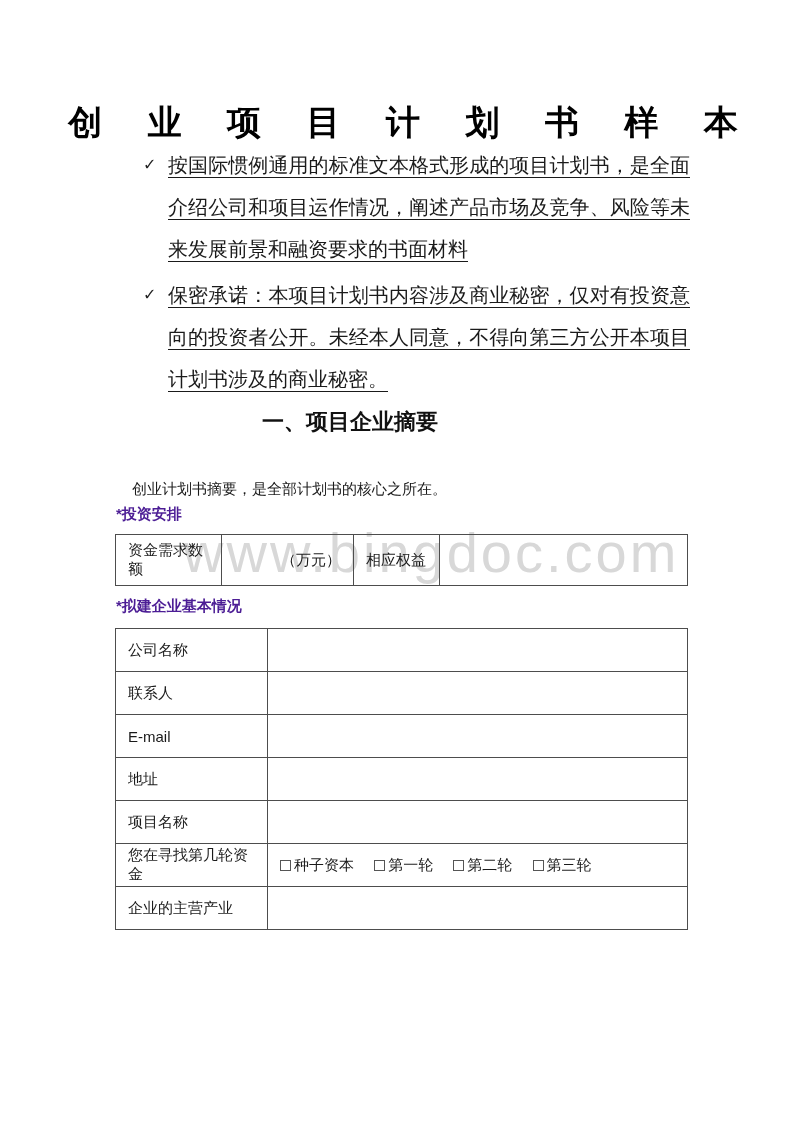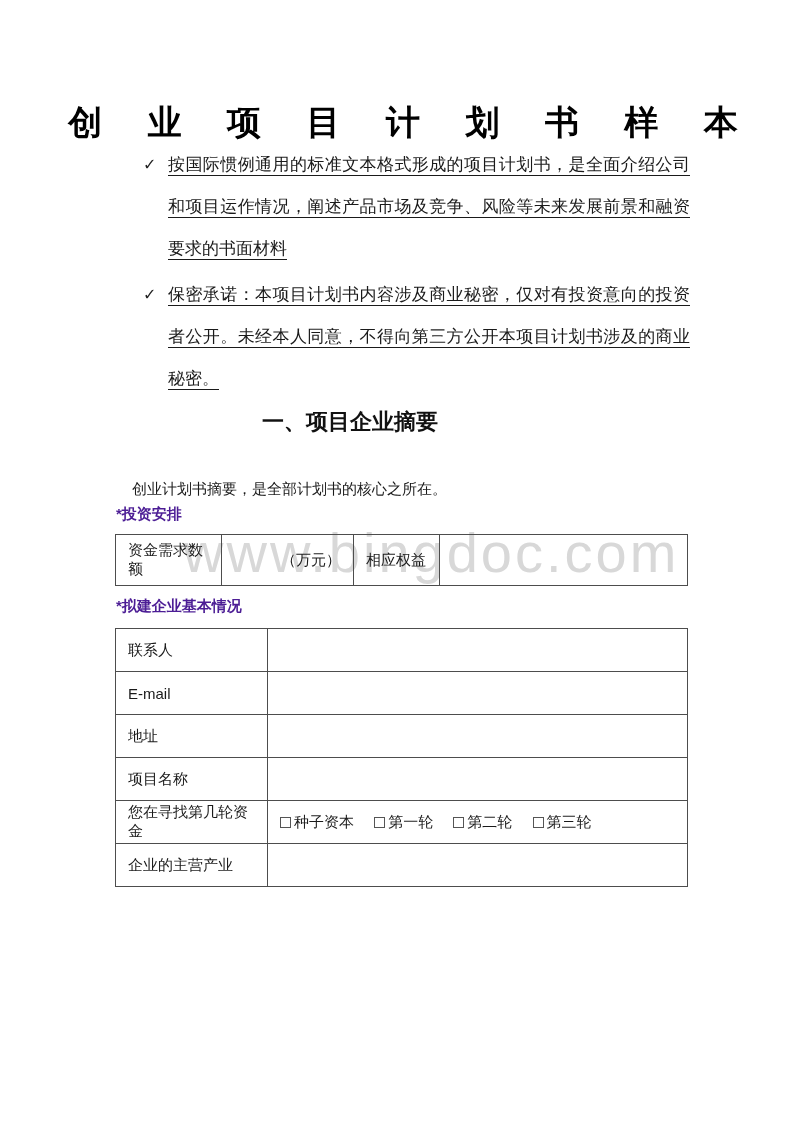--- a/index.html
+++ b/index.html
@@ -62,21 +62,21 @@
   }
   .bullet-marker {
     flex: none;
     width: 25px;
     font-size: 16px;
     line-height: 42px;
     color: #222222;
   }
   .bullet-text {
     flex: 1;
-    font-size: 17px;
+    font-size: 20px;
     line-height: 42px;
     text-align: justify;
     text-decoration: underline;
     text-underline-offset: 5px;
     text-decoration-thickness: 1px;
     color: #1a1a1a;
   }
   .section-heading {
     position: absolute;
     top: 407px;
@@ -192,20 +192,24 @@
       </table>
 
     <p class="field-label company-label">*拟建企业基本情况</p>
 
     <table class="company-table">
       <colgroup>
         <col style="width:152px">
         <col style="width:420px">
       </colgroup>
       <tbody>
+          <tr>
+        <td>公司名称</td>
+        <td></td>
+      </tr>
       <tr>
         <td>联系人</td>
         <td></td>
       </tr>
       <tr>
         <td>E-mail</td>
         <td></td>
       </tr>
       <tr>
         <td>地址</td>

